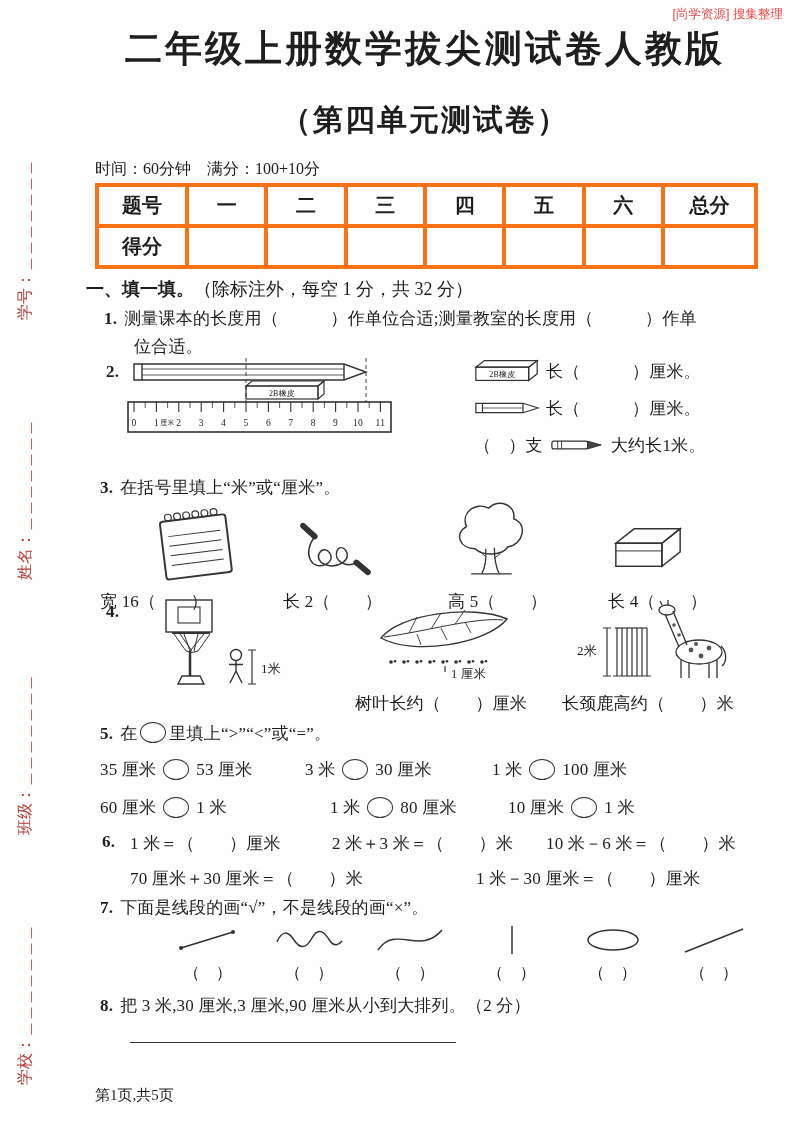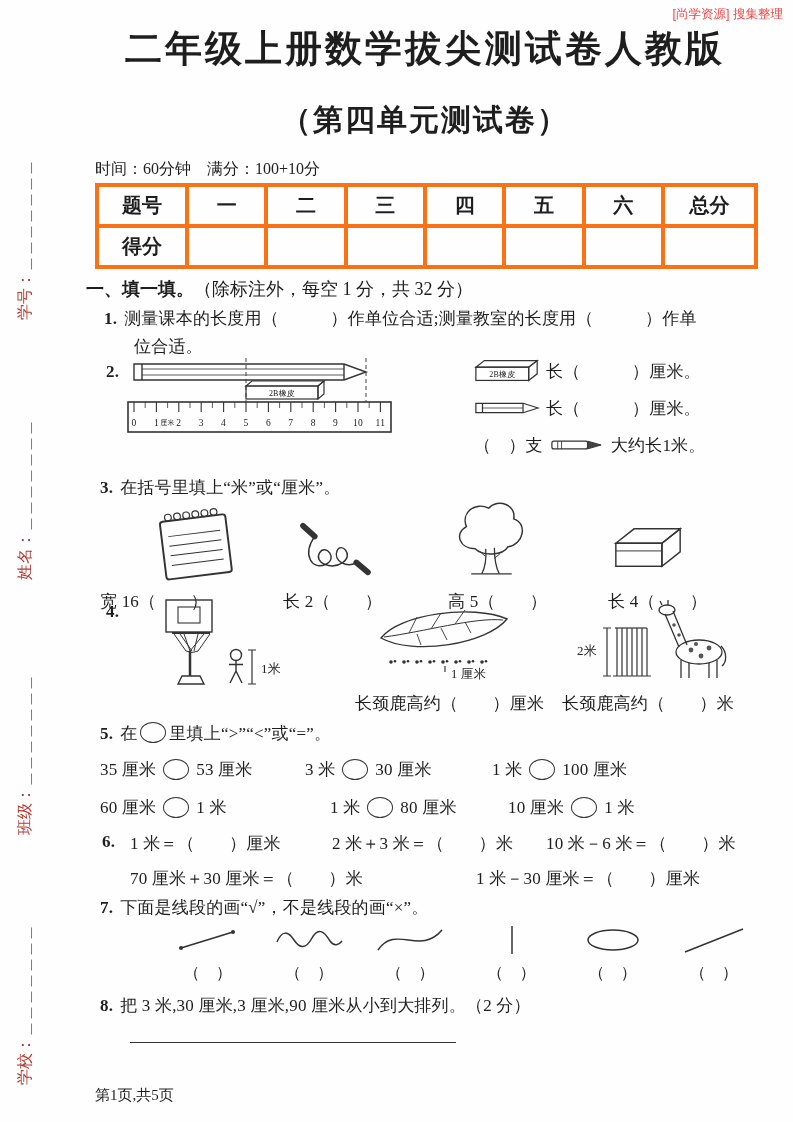--- a/index.html
+++ b/index.html
@@ -341,21 +341,21 @@
       <g fill="#555">
         <circle cx="116" cy="50" r="2.4"></circle>
           <circle cx="126" cy="56" r="2.4"></circle>
           <circle cx="134" cy="48" r="2.4"></circle>
           <circle cx="121" cy="44" r="2"></circle>
           <circle cx="99" cy="25" r="1.8"></circle>
           <circle cx="104" cy="35" r="1.8"></circle>
       </g>
     </svg>
 
-    <span class="abs" style="left:255px;top:94px">长颈鹿高约（　　）厘米</span>
+    <span class="abs" style="left:255px;top:94px">树叶长约（　　）厘米</span>
     <span class="abs" style="left:462px;top:94px">长颈鹿高约（　　）米</span>
   </div>
 
   <div class="q" id="q5">
     <div>
       <span class="qnum">5.</span><span>在</span><span class="circ" style="vertical-align:-4px;margin:0 3px"></span><span>里填上“&gt;”“&lt;”或“=”。</span>
     </div>
     <span class="abs" style="left:0;top:36px"><span>35 厘米</span><span class="circ"></span><span>53 厘米</span></span>
     <span class="abs" style="left:205px;top:36px"><span>3 米</span><span class="circ"></span><span>30 厘米</span></span>
     <span class="abs" style="left:392px;top:36px"><span>1 米</span><span class="circ"></span><span>100 厘米</span></span>

